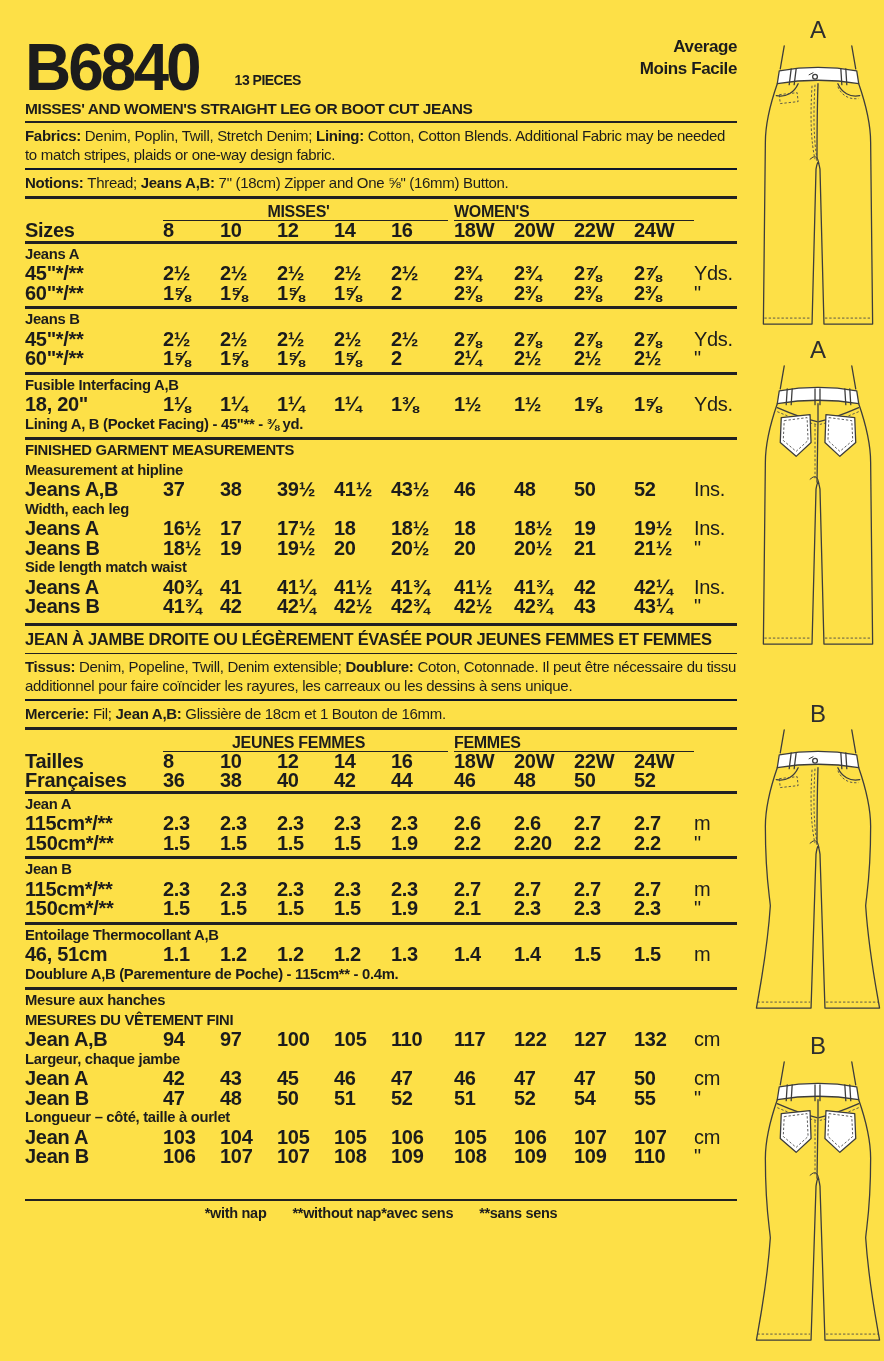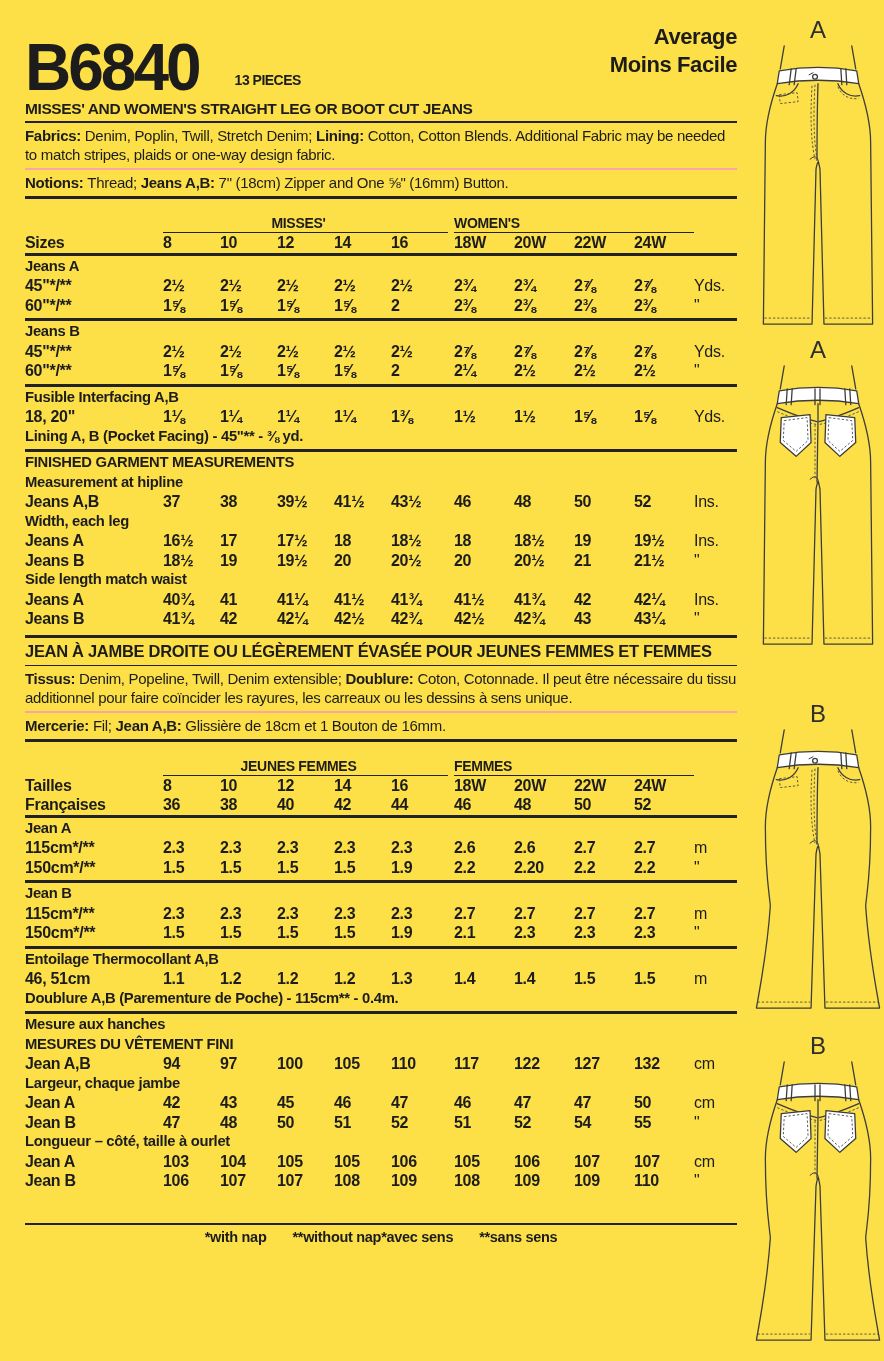--- a/index.html
+++ b/index.html
@@ -4,33 +4,33 @@
 <style>
   html,body{margin:0;padding:0;background:#fff;}
   #page{position:relative;width:884px;height:1361px;background:#fde047;overflow:hidden;
         font-family:"Liberation Sans","DejaVu Sans",sans-serif;color:#1c1c1c;
         -webkit-font-smoothing:antialiased;}
   #left{position:absolute;left:25px;top:0;width:712px;}
   
   .hdr{display:flex;align-items:flex-end;margin-top:14px;height:84px;}
   .pat-no{font-size:64px;font-weight:800;letter-spacing:-3px;line-height:.95;transform:scaleY(1.05);}
   .pieces{font-size:14px;font-weight:700;letter-spacing:-.5px;margin:0 0 10px 36px;}
-  .diff{margin-left:auto;text-align:right;font-size:22px;font-weight:700;letter-spacing:-.4px;line-height:1.3;margin-bottom:18px;}
+  .diff{margin-left:auto;text-align:right;font-size:17px;font-weight:700;letter-spacing:-.4px;line-height:1.3;margin-bottom:18px;}
   .doc-title{font-size:15.5px;font-weight:700;letter-spacing:-.4px;padding:2px 0 3px 0;border-bottom:2px solid #222;}
-  .para{font-size:15px;letter-spacing:-.3px;line-height:19px;padding:3px 0 4px 0;border-bottom:2px solid #fca5a5;}
+  .para{font-size:15px;letter-spacing:-.3px;line-height:19px;padding:3px 0 4px 0;border-bottom:2px solid #0f172a;}
   .para .b{font-weight:700;}
   .rule-thick{border-top:3px solid #222;height:0;}
   
   .t-row{display:grid;grid-template-columns:138px repeat(5,57px) 6px repeat(4,60px) 45px;
-         font-size:16px;letter-spacing:-.3px;line-height:19.5px;}
+         font-size:20px;letter-spacing:-.3px;line-height:19.5px;}
   .t-row .lab{font-weight:700;}
   .t-row .v{font-weight:700;}
   .t-row .u{font-weight:400;}
   .t-grouphead{display:grid;grid-template-columns:138px repeat(5,57px) 6px repeat(4,60px) 45px;
-         font-size:14px;font-weight:700;letter-spacing:-.3px;line-height:17px;margin-top:15px;}
+         font-size:16px;font-weight:700;letter-spacing:-.3px;line-height:17px;margin-top:3px;}
   .t-grouphead .g1{grid-column:2/7;text-align:center;border-bottom:1.5px solid #222;padding-right:14px;}
   .t-grouphead .g2{grid-column:8/12;text-align:left;border-bottom:1.5px solid #222;padding-right:26px;}
   .t-full{font-size:14.8px;font-weight:700;letter-spacing:-.3px;line-height:19.5px;}
   .tbl{padding:1px 0 3px 0;}
   .sect{padding:1px 0 3px 0;}
   
   .fr-headline{font-size:16.5px;font-weight:700;letter-spacing:-.3px;padding:4px 0 4px 0;border-bottom:1.5px solid #222;}
   
   .footnotes{display:flex;justify-content:center;font-size:14.5px;font-weight:700;
              letter-spacing:-.3px;border-top:2px solid #222;padding-top:4px;margin-top:26px;}

